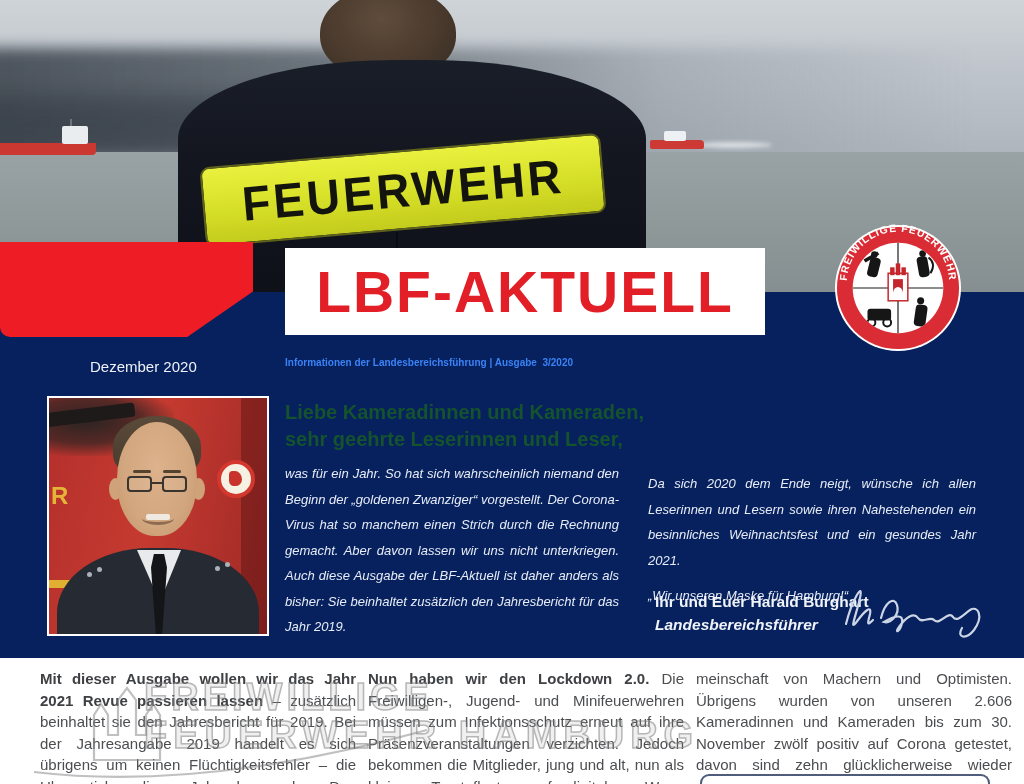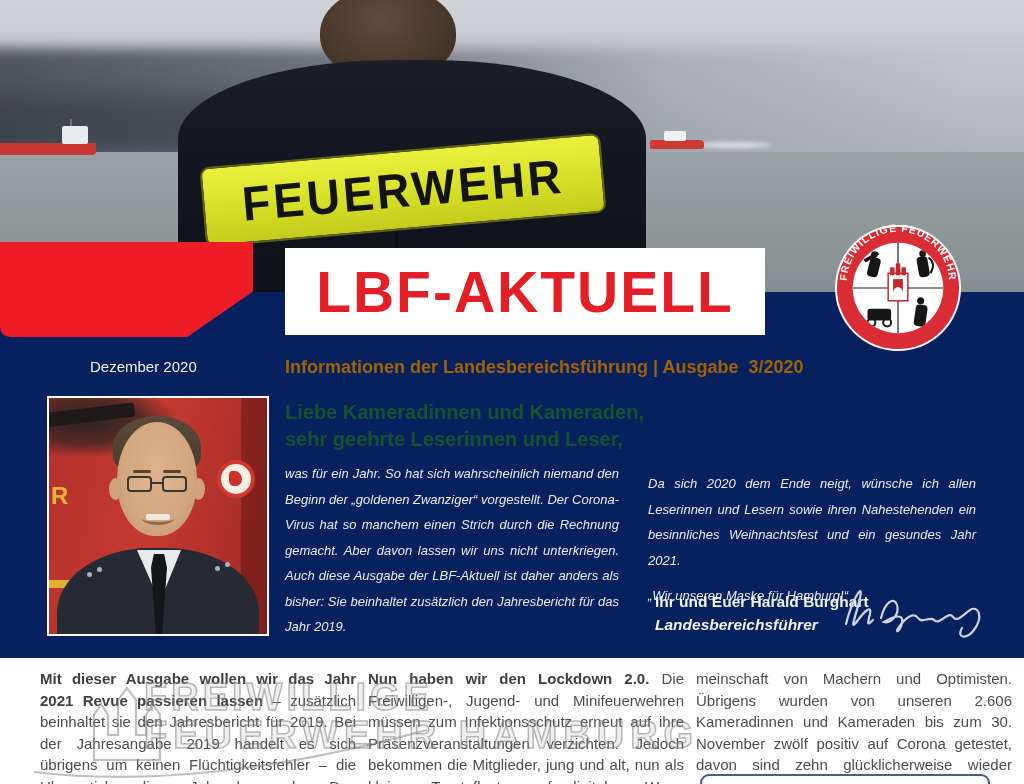--- a/index.html
+++ b/index.html
@@ -42,21 +42,21 @@
   
   .blue-block{position:absolute;left:0;top:292px;width:1024px;height:366px;background:#06215e;z-index:2;}
   .red-band{position:absolute;left:0;top:242px;width:253px;height:95px;background:#ee1c25;z-index:3;
             clip-path:polygon(0 0,100% 0,100% 52%,74% 100%,0 100%);border-bottom-left-radius:10px;}
   .title-box{position:absolute;left:285px;top:248px;width:480px;height:87px;background:#ffffff;z-index:4;
              display:flex;align-items:center;justify-content:center;}
   .title-box h1{margin:0;font-size:57px;font-weight:bold;letter-spacing:2px;color:#e21e26;}
   .logo{position:absolute;left:834px;top:224px;width:128px;height:128px;z-index:5;}
 
   .date-line{position:absolute;left:90px;top:358px;z-index:4;color:#eef1f6;font-size:15px;}
-  .info-line{position:absolute;left:285px;top:357px;z-index:4;color:#a16207;font-size:18px;font-weight:bold;white-space:pre;}
+  .info-line{position:absolute;left:285px;top:357px;z-index:4;color:#3b82f6;font-size:10px;font-weight:bold;white-space:pre;}
 
   
   .portrait{position:absolute;left:47px;top:396px;width:222px;height:240px;z-index:4;border:2px solid #fff;
             background:linear-gradient(100deg,#b5302c 0%,#c53a30 45%,#9f2926 100%);overflow:hidden;}
   .pt-equip{position:absolute;left:0;top:0;width:125px;height:58px;
             background:radial-gradient(ellipse at 30% 40%,#2c2422 0%,rgba(44,36,34,.7) 45%,rgba(44,36,34,0) 75%);}
   .pt-bar{position:absolute;left:-6px;top:10px;width:92px;height:14px;background:#1d1a19;transform:rotate(-7deg);border-radius:3px;}
   .pt-shadow{position:absolute;right:0;top:0;width:26px;height:100%;background:rgba(60,12,12,.35);}
   .pt-emblem{position:absolute;left:168px;top:62px;width:38px;height:38px;border-radius:50%;background:#f6f1e3;border:4px solid #d4372e;}
   .pt-emblem i{position:absolute;left:8px;top:7px;width:13px;height:15px;background:#c8332c;border-radius:30% 60% 50% 40%;}

